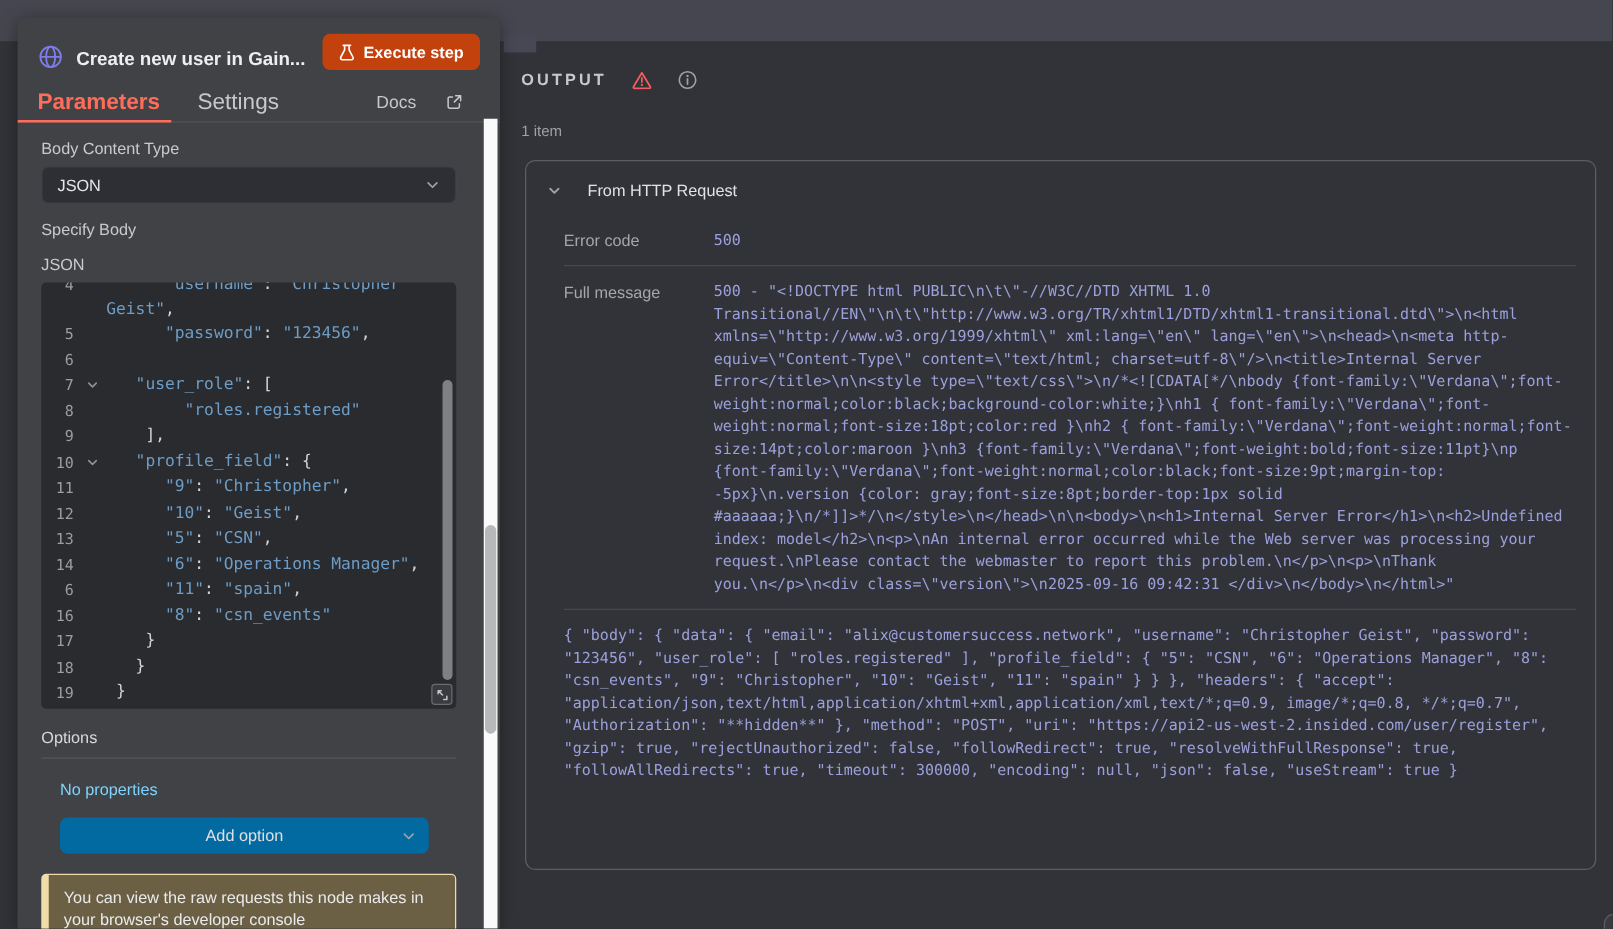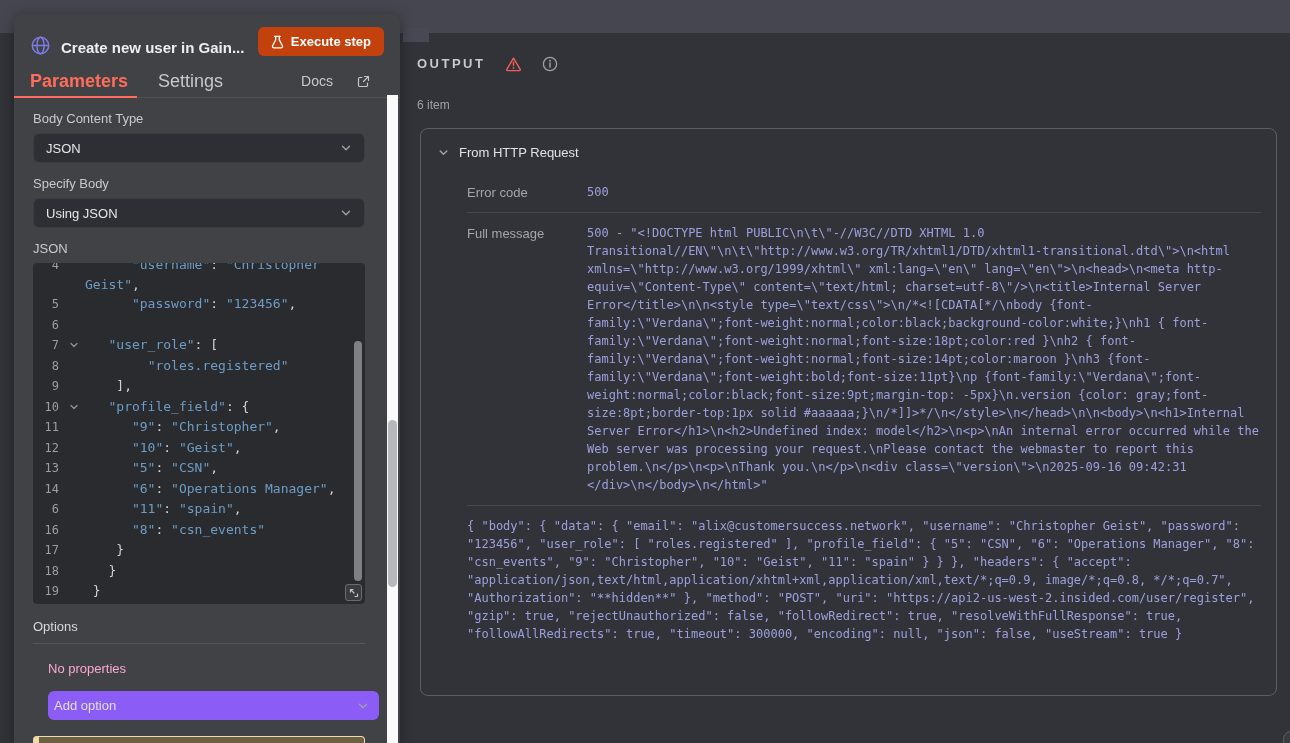--- a/index.html
+++ b/index.html
@@ -49,43 +49,43 @@
   .ed-code { flex:1; white-space:pre-wrap; word-break:break-word; color:#d2d4d6; padding-right:16px; }
   .ed-code .str { color:#6d9dc6; }
   .ed-thumb { position:absolute; right:3px; top:78px; width:8px; height:240px; background:#7e8084; border-radius:4px; }
   .ed-expand {
     position:absolute; right:3px; bottom:3px; width:17px; height:17px; background:#3a3b40;
     border:1px solid #6a6b6f; border-radius:3px; display:flex; align-items:center; justify-content:center; cursor:pointer;
   }
 
   .options-title { color:#d8d9db; font-size:13px; margin-top:15px; }
   .options-divider { width:332px; border-bottom:1px solid #55565a; margin-top:9px; }
-  .no-props { color:#f9a8d4; font-size:13px; margin:17px 0 0 15px; }
+  .no-props { color:#7dd3fc; font-size:13px; margin:17px 0 0 15px; }
   .add-option {
-    margin:15px 0 0 15px; width:331px; height:29px; background:#8b5cf6; border:none; border-radius:6px;
-    color:#dfe0e2; font-size:13px; display:flex; align-items:center; position:relative; cursor:pointer;
+    margin:15px 0 0 15px; width:295px; height:29px; background:#0369a1; border:none; border-radius:6px;
+    color:#dfe0e2; font-size:13px; display:flex; align-items:center; justify-content:center; position:relative; cursor:pointer;
   }
   .add-option .chev { position:absolute; right:10px; top:9px; }
   .notice {
     margin-top:16px; width:332px; background:#6b5f44; border:1px solid #eedcab; border-left:6px solid #eedcab;
     border-radius:4px; padding:9px 12px; color:#e9eaec; font-size:13px; line-height:18px;
   }
 
   .panel-track { position:absolute; top:81px; bottom:0; right:2px; width:11px; background:#fafafa; }
   .panel-thumb { position:absolute; top:325px; left:1px; width:9px; height:167px; background:#b7b8ba; border-radius:5px; }
 
   
   .output-header { position:absolute; left:417px; top:56px; display:flex; gap:20px; align-items:flex-start; }
   .output-title { color:#c7c9cb; font-weight:700; font-size:13px; letter-spacing:2.5px; }
   .items-count { position:absolute; left:417px; top:98px; color:#9fa1a4; font-size:12px; }
   .output-box { position:absolute; left:420px; top:128px; width:857px; height:568px; border:1px solid #5d5e62; border-radius:8px; }
-  .group-header { display:flex; align-items:center; gap:10px; padding:16px 16px 12px 17px; cursor:pointer; }
+  .group-header { display:flex; align-items:center; gap:21px; padding:16px 16px 12px 17px; cursor:pointer; }
   .group-title { color:#e1e2e4; font-size:13px; }
   .out-rows { padding:0 15px 0 30px; }
-  .out-row { display:flex; padding:11px 0;margin-left:16px; }
+  .out-row { display:flex; padding:11px 0; }
   .out-row:not(:last-child) { border-bottom:1px solid #47484c; }
   .out-label { width:120px; flex:none; color:#a4a6a9; font-size:13px; padding-top:2px; }
   .out-value {
     flex:1; font-family:"DejaVu Sans Mono", monospace; font-size:12px; line-height:18px;
     color:#9ba0dc; white-space:pre-wrap; word-break:break-word;
   }
   .other-info { display:flex; align-items:center; gap:13px; padding:15px 16px 14px 19px; cursor:pointer; }
 </style>
 </head>
 <body>
@@ -104,21 +104,21 @@
       </svg>
   </span>
   <span style="display:flex;cursor:pointer;">
     <svg width="16" height="16" viewBox="0 0 16 16">
         <circle cx="8" cy="8" r="6.6" fill="none" stroke="#9fa1a4" stroke-width="1.3"></circle>
         <line x1="8" y1="7" x2="8" y2="11.2" stroke="#9fa1a4" stroke-width="1.4" stroke-linecap="round"></line>
         <circle cx="8" cy="4.7" r="0.95" fill="#9fa1a4"></circle>
       </svg>
   </span>
 </div>
-<div class="items-count">6 item</div>
+<div class="items-count">1 item</div>
 
 <div class="output-box">
   <div class="group-header">
     <span style="display:flex;">
       <svg width="11" height="11" viewBox="0 0 11 11">
           <path d="M2.2 4 L5.5 7.3 L8.8 4" fill="none" stroke="#9fa1a4" stroke-width="1.5" stroke-linecap="round" stroke-linejoin="round"></path>
         </svg>
     </span>
     <span class="group-title">From HTTP Request</span>
   </div>
@@ -177,28 +177,20 @@
     <div class="select">
       <span>JSON</span>
       <span style="display:flex;">
         <svg width="12" height="12" viewBox="0 0 12 12">
             <path d="M2.5 4.3 L6 7.8 L9.5 4.3" fill="none" stroke="#9fa1a4" stroke-width="1.4" stroke-linecap="round" stroke-linejoin="round"></path>
           </svg>
       </span>
     </div>
 
     <div class="field-label">Specify Body</div>
-    <div class="select">
-      <span>Using JSON</span>
-      <span style="display:flex;">
-        <svg width="12" height="12" viewBox="0 0 12 12">
-            <path d="M2.5 4.3 L6 7.8 L9.5 4.3" fill="none" stroke="#9fa1a4" stroke-width="1.4" stroke-linecap="round" stroke-linejoin="round"></path>
-          </svg>
-      </span>
-    </div>
 
     <div class="field-label">JSON</div>
     <div class="editor">
       <div class="ed-scroll">
           <div class="ed-row">
             <span class="ed-num">4</span>
             <span class="ed-fold"></span>
             <span class="ed-code">      <span class="str">"username"</span>: <span class="str">"Christopher Geist"</span>,</span>
           </div>
           <div class="ed-row">

